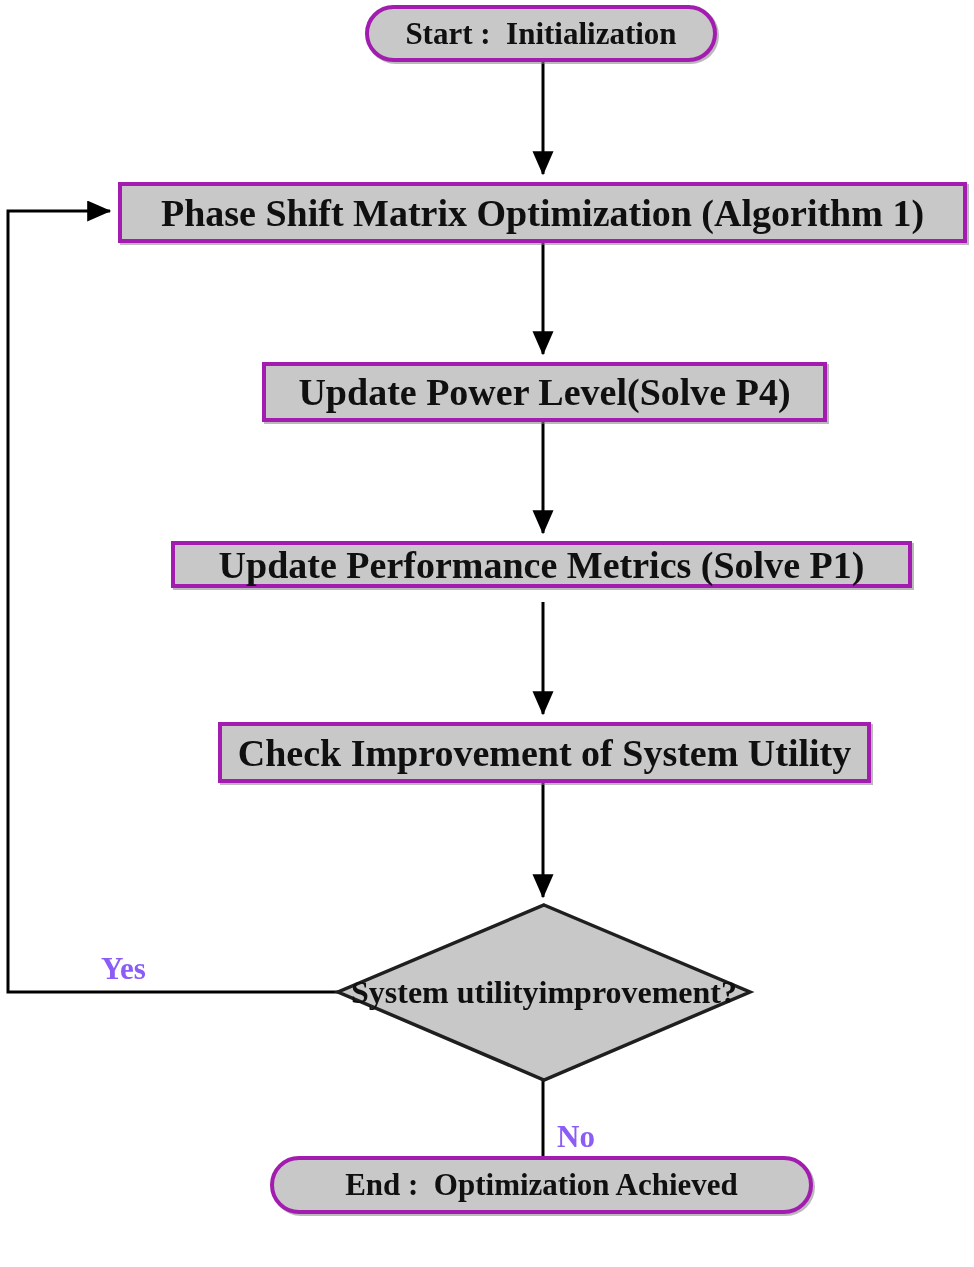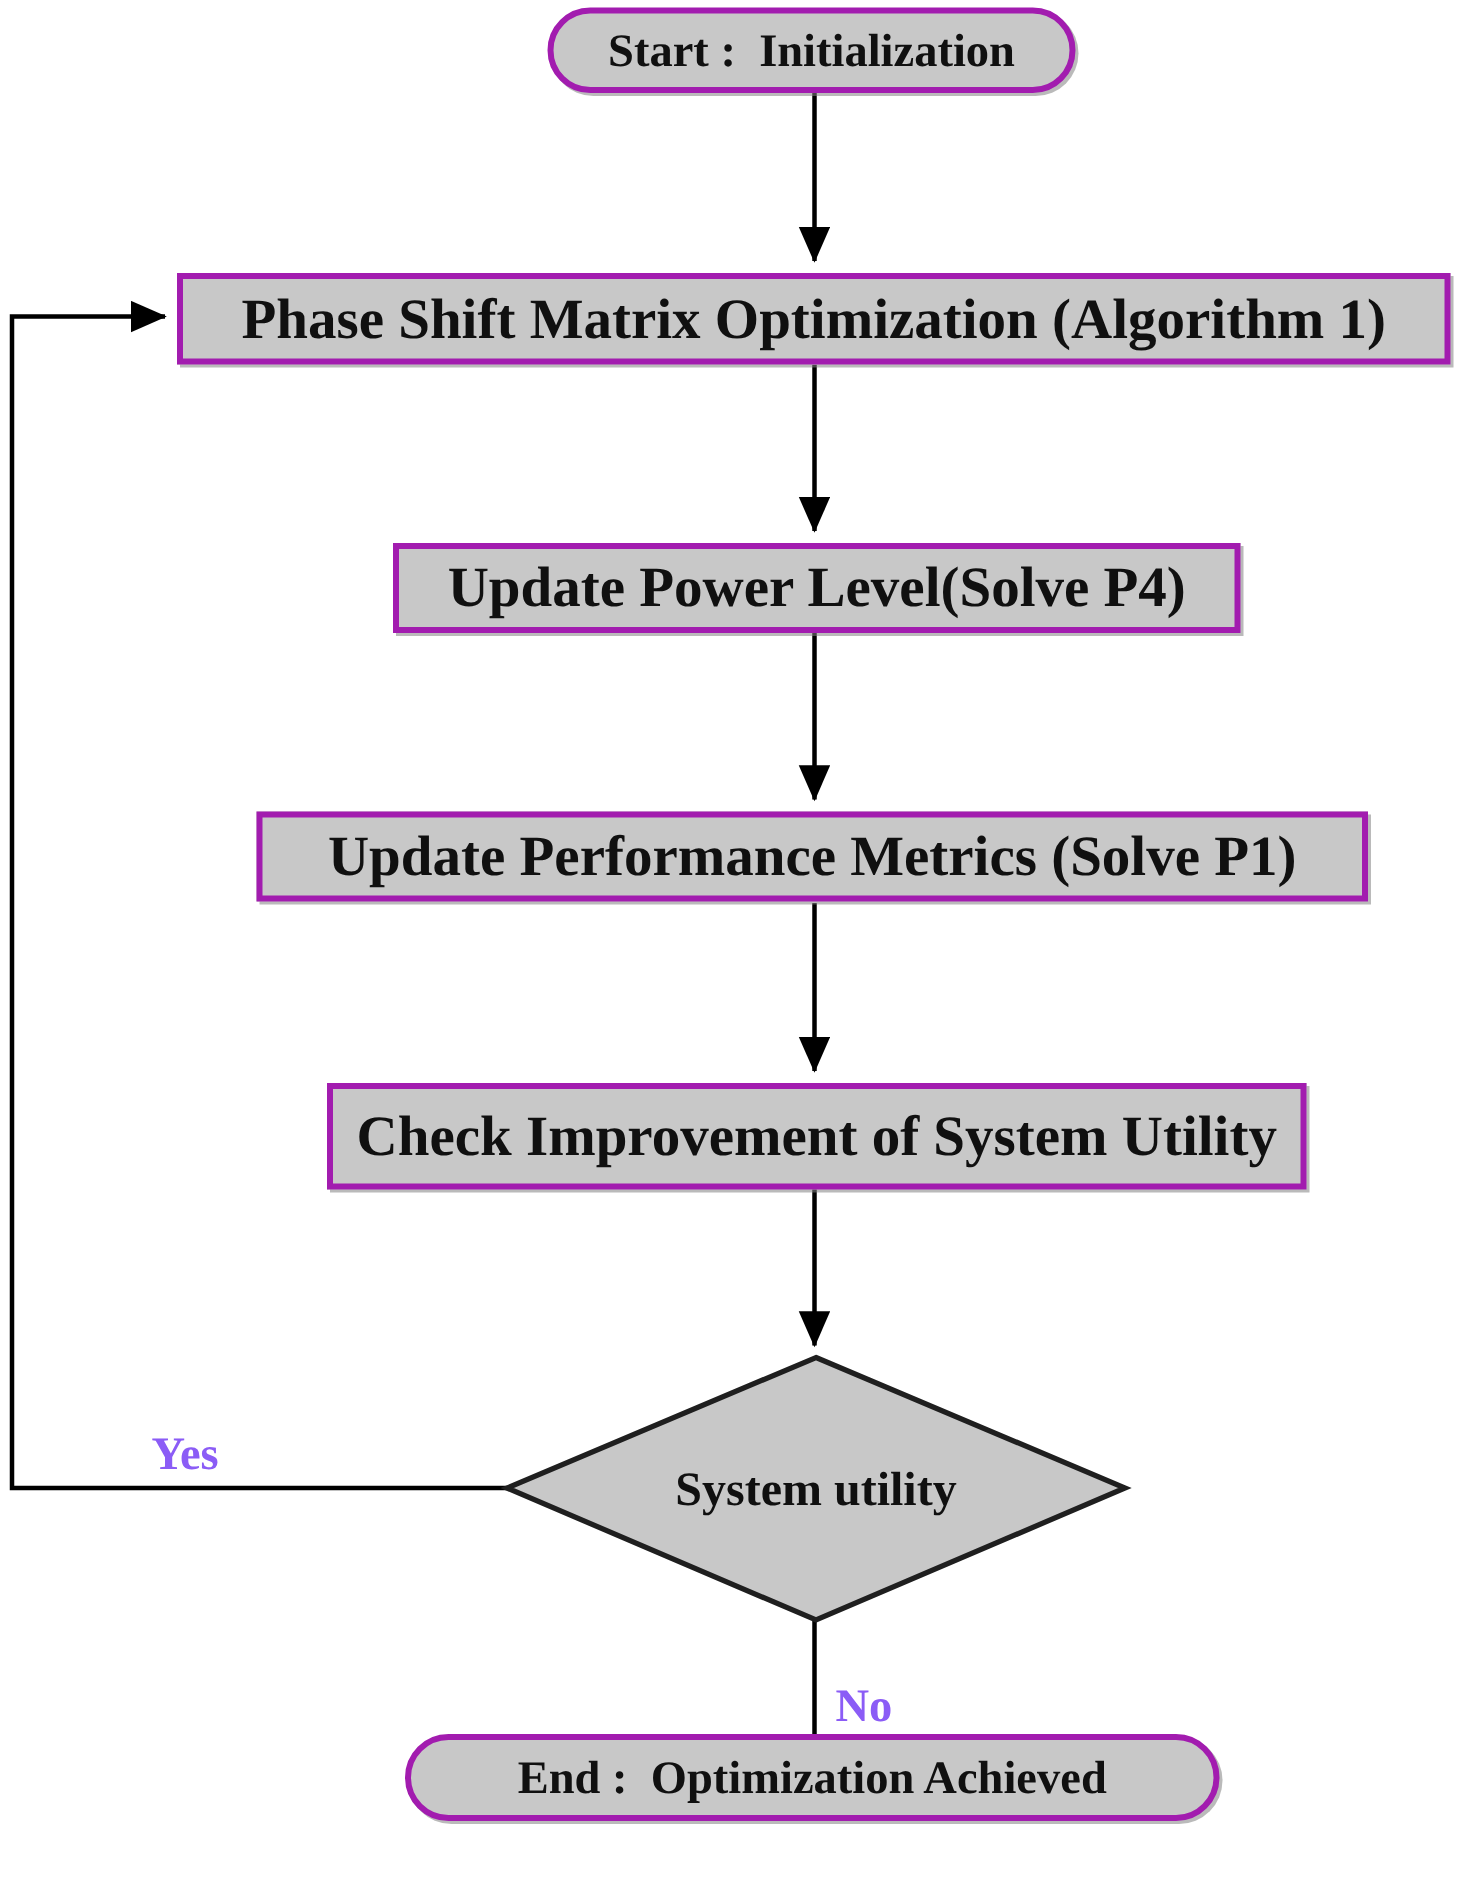--- a/index.html
+++ b/index.html
@@ -100,30 +100,31 @@
   </div>
 
   <div class="node process" style="left:118px; top:182px; width:849px; height:61px;">
     <span class="node-label">Phase Shift Matrix Optimization (Algorithm 1)</span>
   </div>
 
   <div class="node process" style="left:262px; top:362px; width:565px; height:60px;font-family:Liberation Serif, serif;">
     <span class="node-label">Update Power Level(Solve P4)</span>
   </div>
 
-  <div class="node process" style="left:171px; top:541px; width:741px; height:60px;">
+  <div class="node process" style="left:171px; top:541px; width:741px; height:47px;">
     <span class="node-label">Update Performance Metrics (Solve P1)</span>
   </div>
 
-  <div class="node process" style="left:218px; top:722px; width:653px; height:71px;justify-content:center;">
+  <div class="node process" style="left:218px; top:722px; width:653px; height:61px;justify-content:center;">
     <span class="node-label">Check Improvement of System Utility</span>
   </div>
 
   <div class="diamond-text">
     <span class="node-label">System utility</span>
+    <span class="node-label">improvement?</span>
   </div>
 
   <div class="node terminator" style="left:270px; top:1156px; width:543px; height:58px;">
     <span class="node-label">End :  Optimization Achieved</span>
   </div>
 
   <div class="edge-label yes">Yes</div>
   <div class="edge-label no">No</div>
 
 </div>

